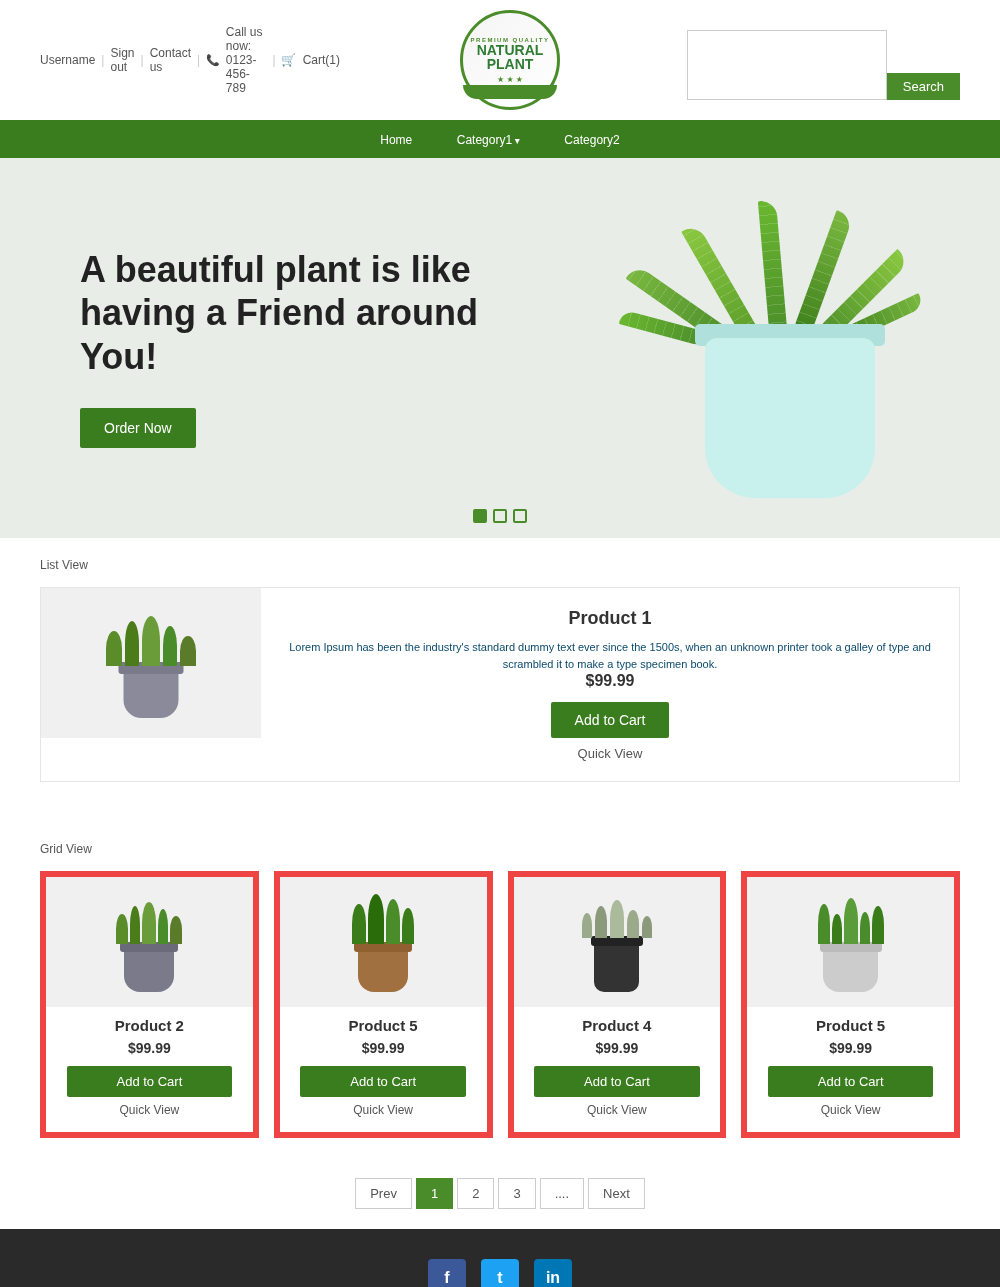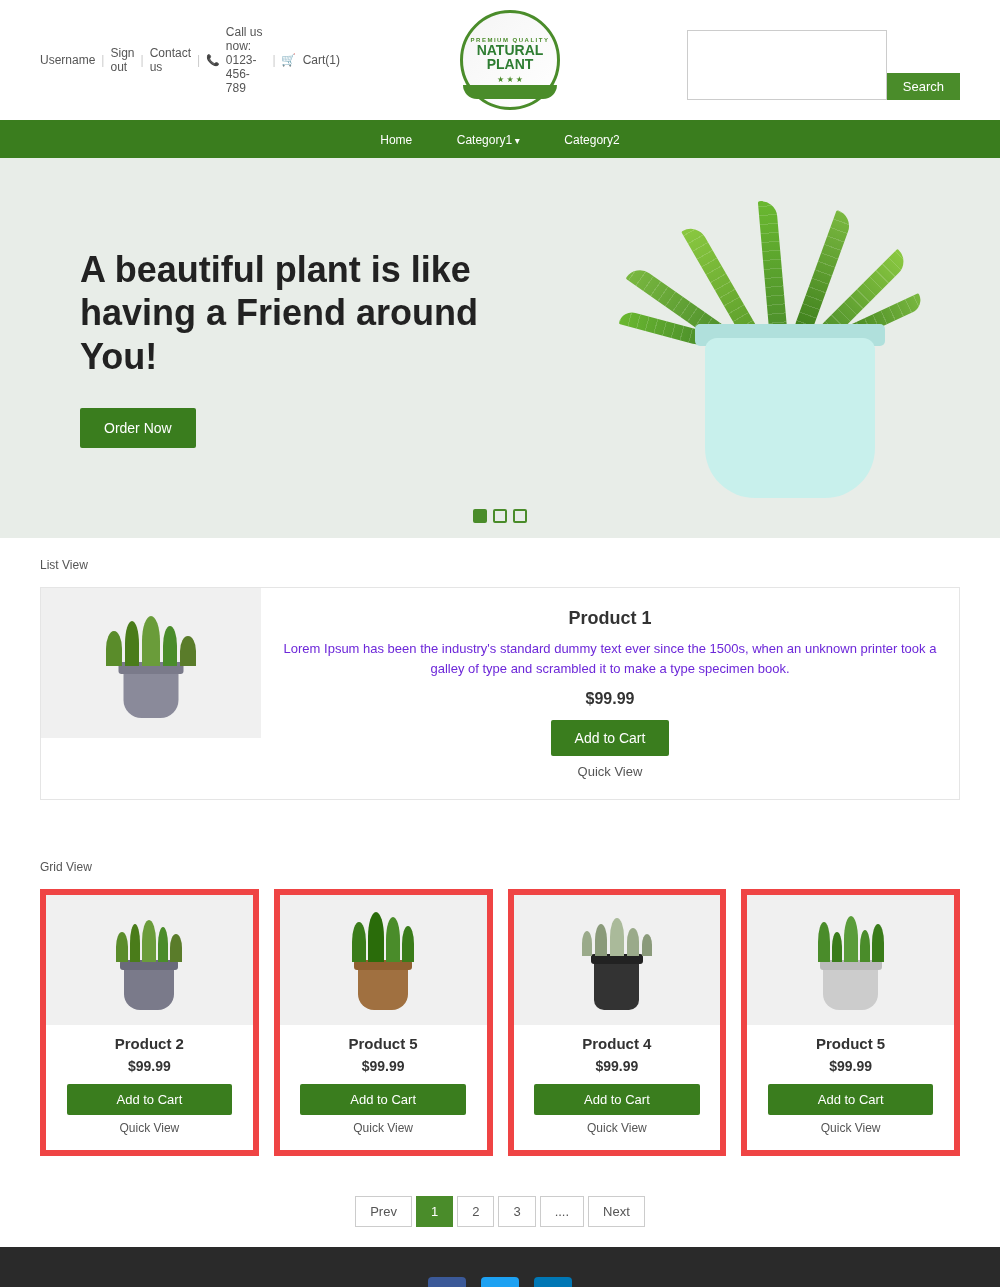--- a/index.html
+++ b/index.html
@@ -27,21 +27,21 @@
 
     
     .section { padding: 20px 40px; }
     .section-title { font-size: 12px; color: #555; margin-bottom: 15px; font-weight: normal; }
 
     
     .list-view-card { display: flex; gap: 0; border: 1px solid #e5e5e5; margin-bottom: 20px; }
     .list-image { width: 220px; height: 150px; background: #f0f0f0; display: flex; align-items: center; justify-content: center; flex-shrink: 0; overflow: hidden; }
     .list-details { flex: 1; padding: 20px; text-align: center; }
     .product-name { font-size: 18px; font-weight: bold; margin-bottom: 10px; }
-    .product-desc { font-size: 13px; color: #6d28d9; line-height: 1.5; margin-bottom: 12px; }
+    .product-desc { font-size: 11px; color: #0c4a6e; line-height: 1.5; }
     .product-price { font-size: 16px; font-weight: bold; margin-bottom: 12px; }
     .add-to-cart-btn { background: #3a7d1e; color: #fff; border: none; padding: 10px 24px; font-size: 14px; cursor: pointer; border-radius: 2px; margin-bottom: 8px; }
     .quick-view { font-size: 13px; color: #555; cursor: pointer; display: block; }
 
     
     .grid-view { display: grid; grid-template-columns: repeat(4, 1fr); gap: 15px; }
     .grid-card { border: 6px solid #ef4444; text-align: center; padding: 0 0 15px 0; }
     .grid-image { width: 100%; height: 130px; background: #f0f0f0; display: flex; align-items: center; justify-content: center; overflow: hidden; margin-bottom: 10px; }
     .grid-product-name { font-size: 15px; font-weight: bold; margin-bottom: 6px; }
     .grid-price { font-size: 14px; font-weight: bold; margin-bottom: 10px; }

